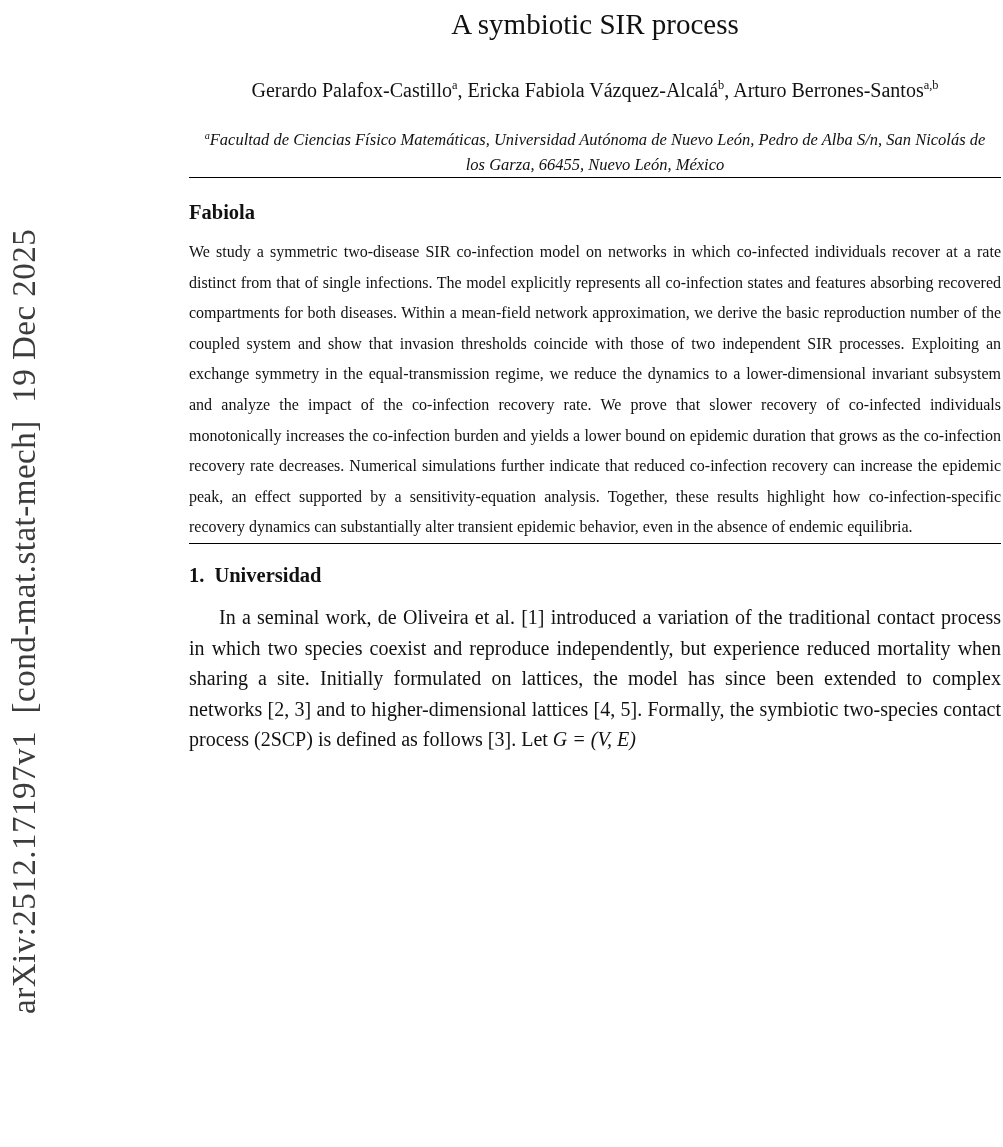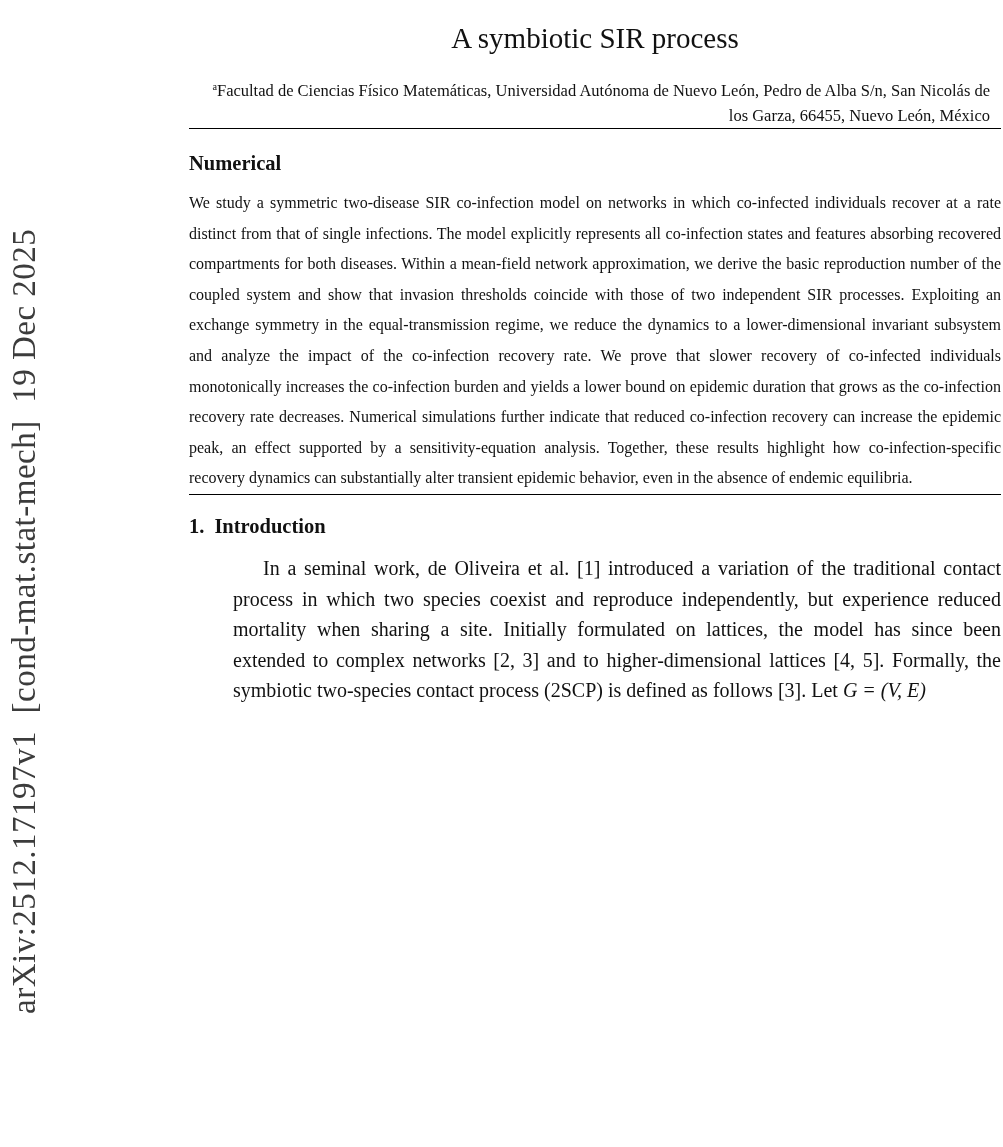--- a/index.html
+++ b/index.html
@@ -26,21 +26,21 @@
     transform-origin: left top;
     font-size: 33px;
     color: #3c3c3c;
     white-space: pre;
     letter-spacing: 0.5px;
   }
 
   .content {
     position: absolute;
     left: 189px;
-    top: 18px;
+    top: 4px;
     width: 812px;
   }
 
   .title {
     margin: 2px 0 0 0;
     font-size: 29px;
     font-weight: normal;
     text-align: center;
     line-height: 36px;
   }
@@ -57,21 +57,22 @@
     line-height: 0;
   }
 
   .affiliations {
     margin-top: 23px;
   }
   .affiliation {
     margin: 0 auto;
     max-width: 790px;
     font-size: 16.5px;
-    text-align: right;
+    font-style: italic;
+    text-align: center;
     line-height: 24.5px;
   }
 
   hr.rule {
     border: none;
     border-top: 1px solid #000000;
     margin: 0;
   }
   .rule-top    { margin-top: 71px; }
   .rule-bottom { margin-top: 24px; }
@@ -99,43 +100,44 @@
   }
   .section-heading .sec-num { margin-right: 10px; }
 
   .body-text {
     margin: 15px 0 0 0;
     font-size: 20px;
     line-height: 30.6px;
     text-align: justify;
     hyphens: auto;
   }
-  .body-text.indent { text-indent: 30px; margin-left: 44px; }
+  .body-text.indent { text-indent: 30px; }
 
   .math { font-style: italic; }
 </style>
 </head>
 <body>
 
 <div class="watermark">arXiv:2512.17197v1  [cond-mat.stat-mech]  19 Dec 2025</div>
 
 <main class="content">
 
   <h1 class="title">A symbiotic SIR process</h1>
 
+  <p class="authors"><span>Gerardo Palafox-Castillo</span><sup>a</sup><span>, Ericka Fabiola Vázquez-Alcalá</span><sup>b</sup><span>, Arturo Berrones-Santos</span><sup>a,b</sup></p>
 
   <div class="affiliations">
     <p class="affiliation"><sup>a</sup><span>Facultad de Ciencias Físico Matemáticas, Universidad Autónoma de Nuevo León, Pedro de Alba S/n, San Nicolás de los Garza, 66455, Nuevo León, México</span></p>
   </div>
 
   <hr class="rule rule-top">
 
-  <h2 class="abstract-heading">Numerical</h2>
+  <h2 class="abstract-heading">Fabiola</h2>
 
   <p class="abstract-text">We study a symmetric two-disease SIR co-infection model on networks in which co-infected individuals recover at a rate distinct from that of single infections. The model explicitly represents all co-infection states and features absorbing recovered compartments for both diseases. Within a mean-field network approximation, we derive the basic reproduction number of the coupled system and show that invasion thresholds coincide with those of two independent SIR processes. Exploiting an exchange symmetry in the equal-transmission regime, we reduce the dynamics to a lower-dimensional invariant subsystem and analyze the impact of the co-infection recovery rate. We prove that slower recovery of co-infected individuals monotonically increases the co-infection burden and yields a lower bound on epidemic duration that grows as the co-infection recovery rate decreases. Numerical simulations further indicate that reduced co-infection recovery can increase the epidemic peak, an effect supported by a sensitivity-equation analysis. Together, these results highlight how co-infection-specific recovery dynamics can substantially alter transient epidemic behavior, even in the absence of endemic equilibria.</p>
 
   <hr class="rule rule-bottom">
 
-  <h2 class="section-heading"><span class="sec-num">1.</span><span>Introduction</span></h2>
+  <h2 class="section-heading"><span class="sec-num">1.</span><span>Universidad</span></h2>
 
   <p class="body-text indent"><span>In a seminal work, de Oliveira et al. [1] introduced a variation of the traditional contact process in which two species coexist and reproduce independently, but experience reduced mortality when sharing a site. Initially formulated on lattices, the model has since been extended to complex networks [2, 3] and to higher-dimensional lattices [4, 5]. Formally, the symbiotic two-species contact process (2SCP) is defined as follows [3]. Let </span><span class="math">G = (V, E)</span></p>
 
 </main>
 
 </body></html>

